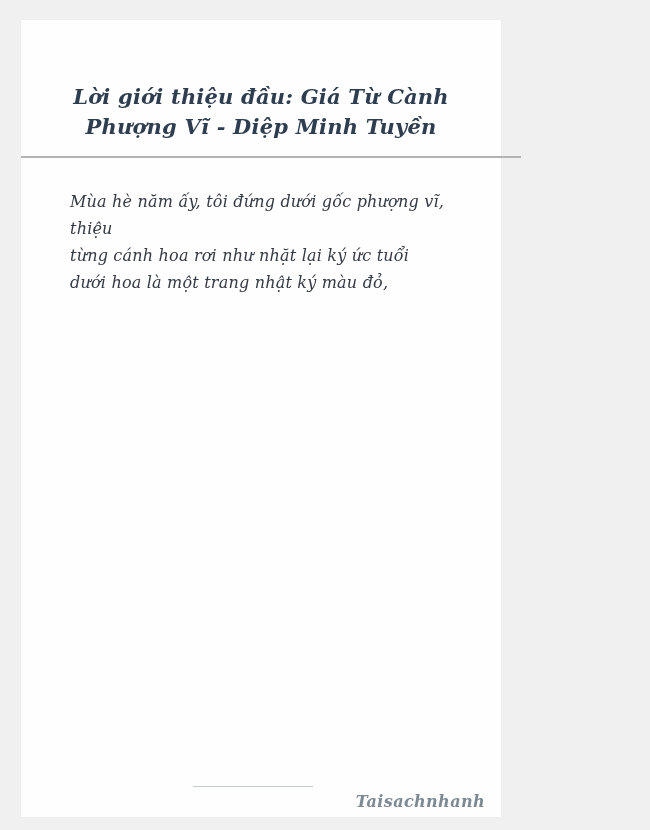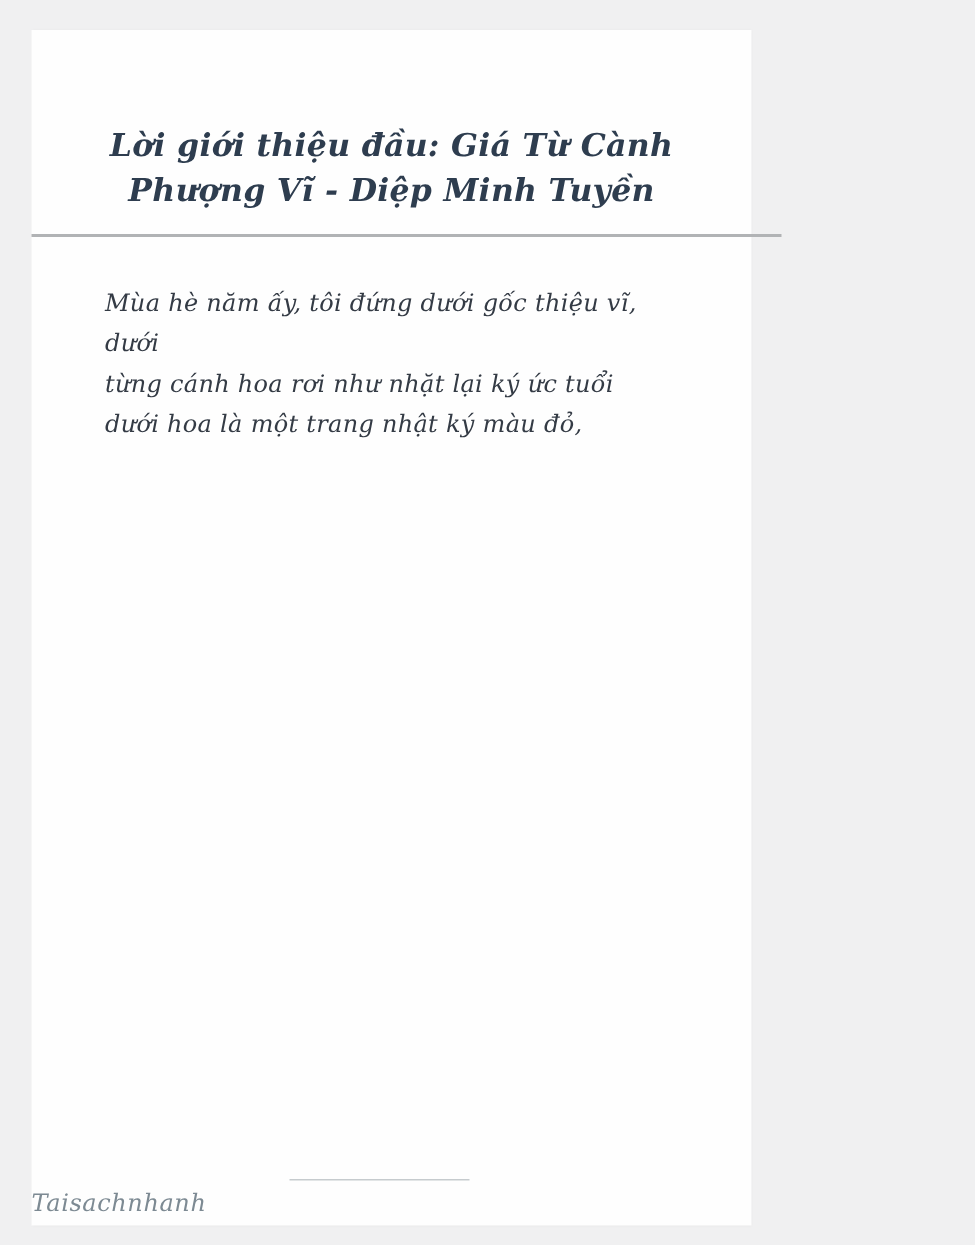--- a/index.html
+++ b/index.html
@@ -51,21 +51,22 @@
     font-size: 16px;
     line-height: 27px;
     color: #343b45;
     letter-spacing: 0.2px;
   }
   .page-footer {
     position: absolute;
     left: 0;
     right: 16px;
     bottom: 6px;
-    text-align: left;
+    text-align: right;
+    font-weight: bold;
   }
   .footer-divider {
     width: 120px;
     height: 1px;
     background: #c6cbce;
     border: none;
     margin: 0 auto 5px auto;
   }
   .footer-brand {
     font-style: italic;
@@ -77,22 +78,22 @@
 </head>
 <body>
 
 <div class="page-card">
 
   <h1 class="chapter-title">Lời giới thiệu đầu: Giá Từ Cành Phượng Vĩ - Diệp Minh Tuyền</h1>
 
   <div class="title-divider"></div>
 
   <div class="body-text">
-    <div class="body-line">Mùa hè năm ấy, tôi đứng dưới gốc thiệu vĩ,</div>
-    <div class="body-line">dưới</div>
+    <div class="body-line">Mùa hè năm ấy, tôi đứng dưới gốc phượng vĩ,</div>
+    <div class="body-line">thiệu</div>
     <div class="body-line">từng cánh hoa rơi như nhặt lại ký ức tuổi</div>
     <div class="body-line">dưới hoa là một trang nhật ký màu đỏ,</div>
   </div>
 
   <div class="page-footer">
     <div class="footer-divider"></div>
     <div class="footer-brand">Taisachnhanh</div>
   </div>
 
 </div>

